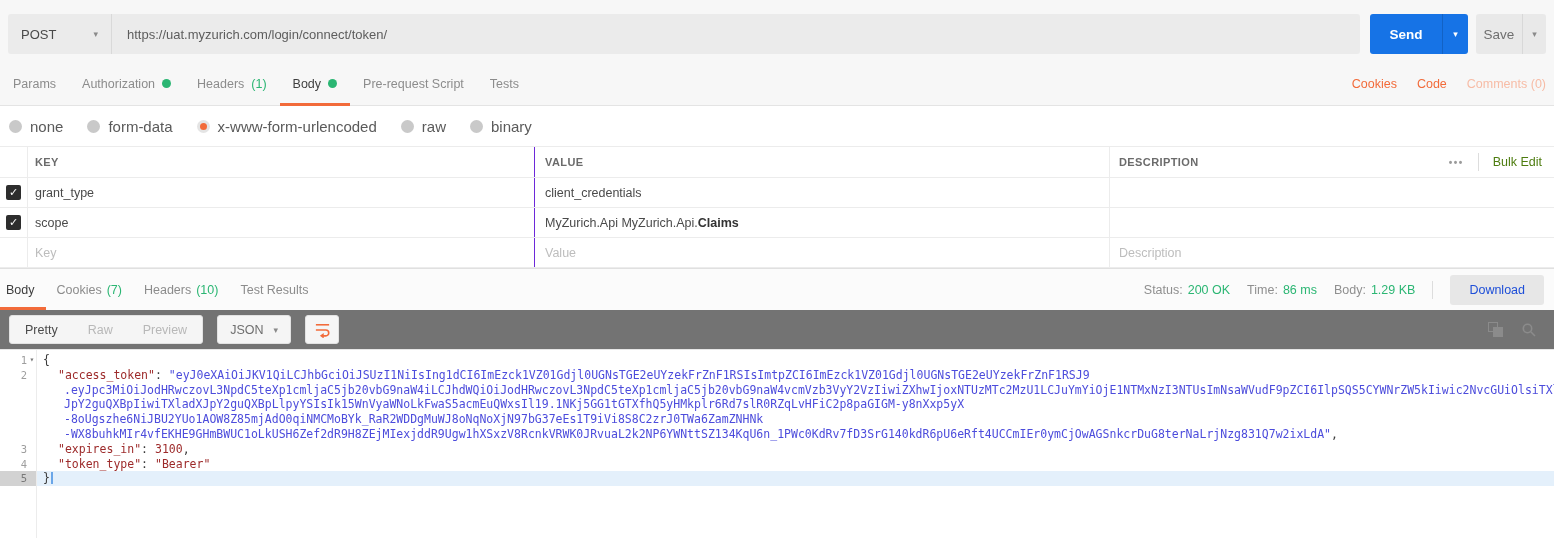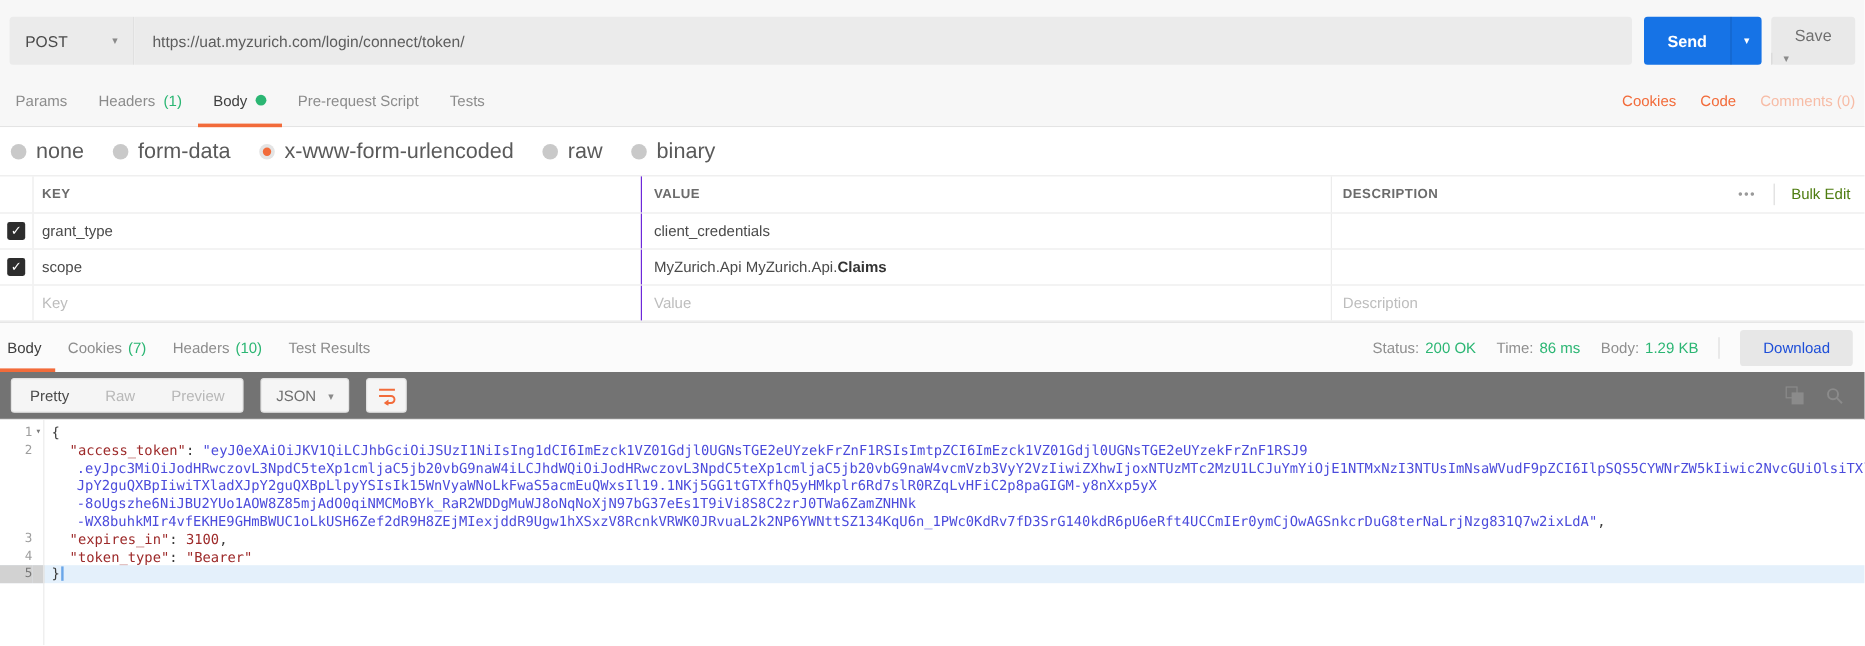--- a/index.html
+++ b/index.html
@@ -13,37 +13,37 @@
   .method-select { width:104px; background:#ebebeb; border-right:1px solid #d9d9d9;
     border-radius:3px 0 0 3px; display:flex; align-items:center; justify-content:space-between;
     padding:0 13px; color:#4a4a4a; font-size:13px; cursor:pointer; }
   .caret { font-size:9px; color:#8a8a8a; }
   .caret.white { color:#fff; }
   .url-field { flex:1; background:#ebebeb; border-radius:0 3px 3px 0; display:flex; align-items:center;
     padding:0 15px; color:#5d5d5d; font-size:13px; margin-right:10px; }
   .send-btn { width:98px; background:#1673e6; border-radius:3px; display:flex; color:#fff; }
   .send-btn .lbl { flex:1; display:flex; align-items:center; justify-content:center; font-size:13.5px; font-weight:bold; }
   .send-btn .car { width:26px; display:flex; align-items:center; justify-content:center; border-left:1px solid rgba(0,0,0,.14); }
-  .save-btn { width:70px; background:#e9e9e9; border-radius:3px; display:flex; color:#6f6f6f; margin-left:8px;flex-direction:column; }
+  .save-btn { width:70px; background:#e9e9e9; border-radius:3px; display:flex; color:#6f6f6f; margin-left:8px; }
   .save-btn .lbl { flex:1; display:flex; align-items:center; justify-content:center; font-size:13.5px; }
   .save-btn .car { width:24px; display:flex; align-items:center; justify-content:center; border-left:1px solid #d8d8d8; }
 
   .req-tabs { display:flex; align-items:stretch; height:44px; padding:0 8px 0 0; border-bottom:1px solid #e4e4e4; }
   .tab { display:flex; align-items:center; gap:7px; padding:0 13px; color:#8c8c8c; font-size:12.5px; position:relative; cursor:pointer; }
   .tab.active { color:#3f3f3f; }
   .tab.active::after { content:""; position:absolute; left:0; right:0; bottom:-1px; height:3px; background:#f26b3a; }
   .gdot { width:9px; height:9px; border-radius:50%; background:#2bb673; }
   .count-green { color:#2bb673; }
   .req-links { margin-left:auto; display:flex; align-items:center; gap:20px; font-size:12.5px; }
   .link { color:#f26b3a; cursor:pointer; }
   .link.faded { color:#f7bca6; }
 
   
   .modes-row { height:40px; display:flex; align-items:center; gap:24px; padding:0 9px; background:#fff; }
-  .mode { display:flex; align-items:center; gap:8px; font-size:18px; color:#5a5a5a; cursor:pointer; }
+  .mode { display:flex; align-items:center; gap:8px; font-size:15px; color:#5a5a5a; cursor:pointer; }
   .radio { width:13px; height:13px; border-radius:50%; background:#c9c9c9; }
   .radio.sel { background:#e4e4e4; position:relative; }
   .radio.sel::after { content:""; position:absolute; left:3px; top:3px; width:7px; height:7px; border-radius:50%; background:#f26b3a; }
 
   
   .kv-table { border-top:1px solid #ececec; font-size:12.5px; color:#4a4a4a; }
   .kv-row { display:flex; height:30px; border-bottom:1px solid #ececec; align-items:stretch; }
   .kv-row.hdr { height:31px; font-size:11px; font-weight:bold; letter-spacing:.4px; color:#6b6b6b; }
   .kv-cb { width:28px; border-right:1px solid #ececec; display:flex; align-items:center; justify-content:center; }
   .kv-key { width:507px; border-right:1px solid #6d28d9; display:flex; align-items:center; padding-left:7px; }
@@ -125,20 +125,24 @@
             <span class="caret">▾</span>
           </span>
       </div>
     </div>
 
     <div class="req-tabs">
       <div class="tab">
         <span>Params</span>
       </div>
       <div class="tab">
+        <span>Authorization</span>
+        <span class="gdot"></span>
+      </div>
+      <div class="tab">
         <span>Headers</span>
         <span class="count-green">(1)</span>
       </div>
       <div class="tab active">
         <span>Body</span>
         <span class="gdot"></span>
       </div>
       <div class="tab">
         <span>Pre-request Script</span>
       </div>

